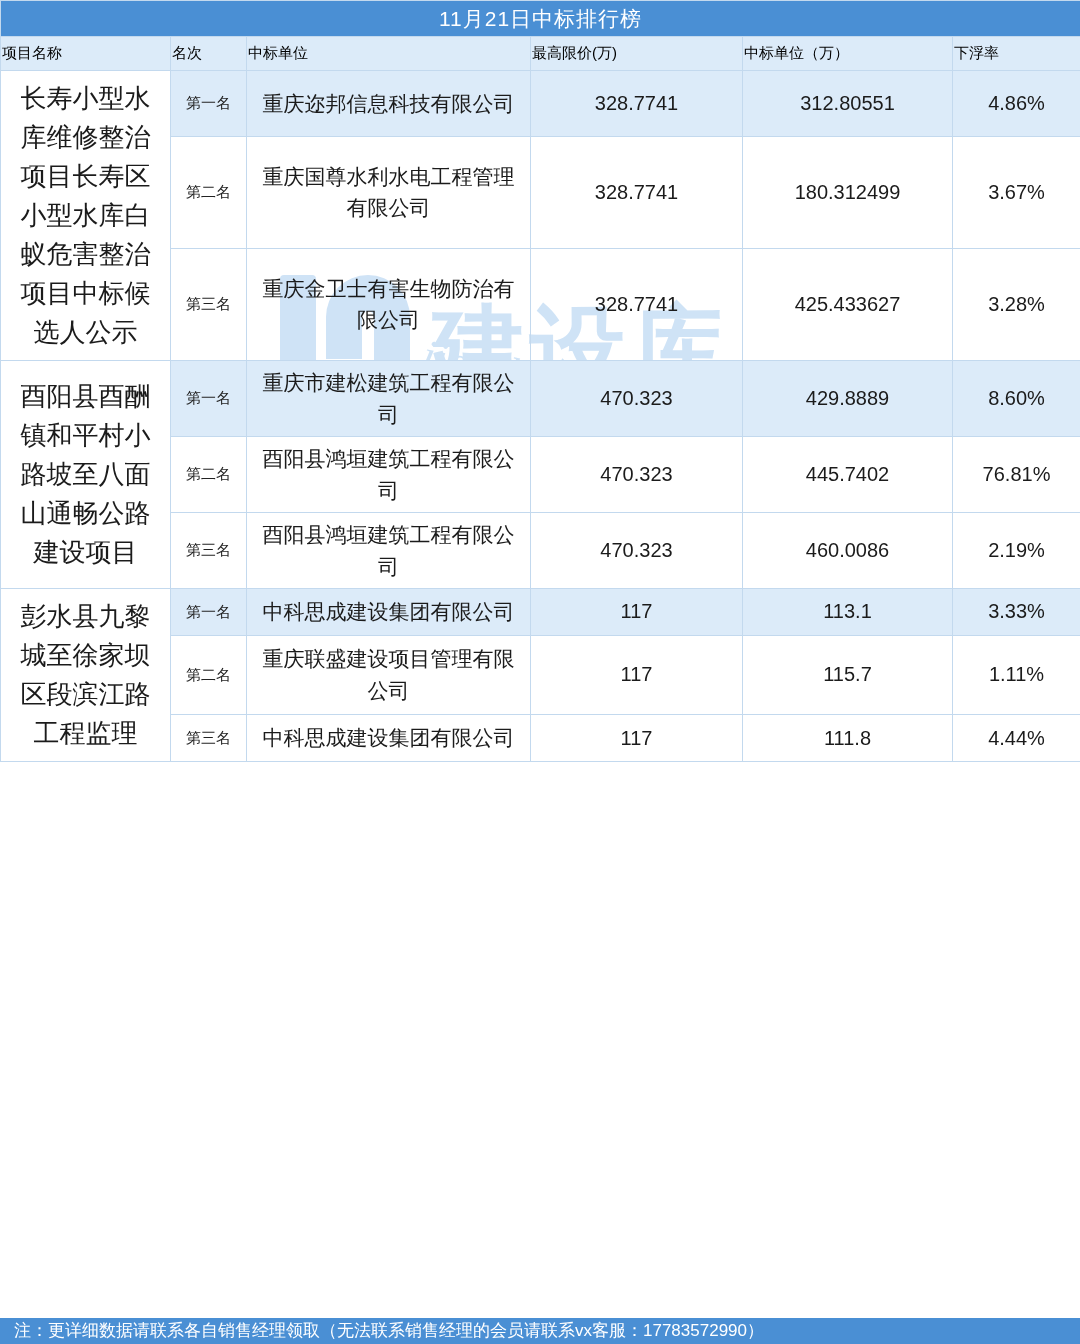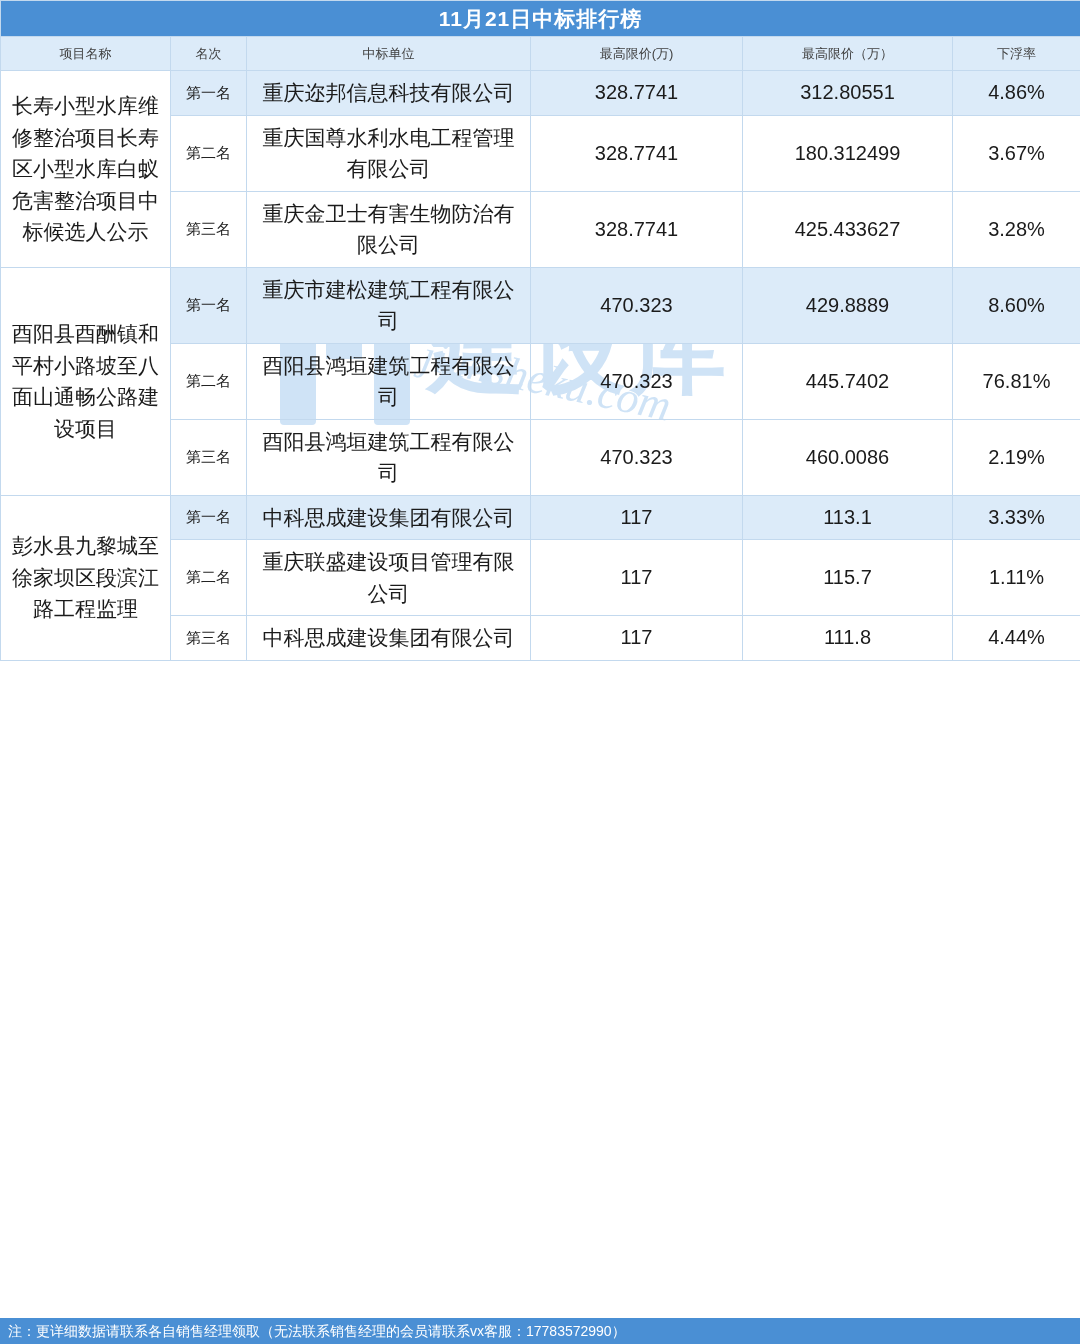--- a/index.html
+++ b/index.html
@@ -103,46 +103,46 @@
 
   table.rank-table td, table.rank-table th {
     border: 1px solid #c3d9ee;
     box-sizing: border-box;
   }
 
   .title-row th {
     background: #4a8fd4;
     color: #ffffff;
     font-size: 21px;
-    font-weight: bold;
+    font-weight: normal;
     height: 36px;
     text-align: center;
     border: 1px solid #4a8fd4;
     letter-spacing: 1px;
   }
 
   .head-row th {
     background: #dcebf9;
-    color: #404040;
-    font-size: 13px;
+    color: #000000;
+    font-size: 15px;
     font-weight: normal;
     height: 34px;
-    text-align: center;
+    text-align: left;
   }
 
   td {
     text-align: center;
     color: #1b1b1b;
     font-size: 20px;
     padding: 6px 8px;
     line-height: 1.35;
   }
 
   td.proj {
-    font-size: 21px;
+    font-size: 26px;
     line-height: 1.5;
     background: #ffffff;
     padding: 8px 10px;
   }
   td.rank {
     font-size: 15px;
     color: #222;
   }
   td.unit {
     font-size: 21px;
@@ -160,23 +160,23 @@
   }
 
   .footer-note {
     position: absolute;
     left: 0;
     bottom: 0;
     width: 1080px;
     height: 26px;
     background: #4a8fd4;
     color: #ffffff;
-    font-size: 14px;
+    font-size: 17px;
     line-height: 26px;
-    padding-left: 8px;
+    padding-left: 14px;
     box-sizing: border-box;
     white-space: nowrap;
     overflow: hidden;
     z-index: 3;
   }
 </style>
 </head>
 <body>
 
 <div class="sheet">
@@ -204,21 +204,21 @@
     </colgroup>
     <thead>
       <tr class="title-row">
         <th colspan="6">11月21日中标排行榜</th>
       </tr>
       <tr class="head-row">
         <th>项目名称</th>
         <th>名次</th>
         <th>中标单位</th>
         <th>最高限价(万)</th>
-        <th>最高限价（万）</th>
+        <th>中标单位（万）</th>
         <th>下浮率</th>
       </tr>
     </thead>
     <tbody>
 
       <tr class="first-place">
         <td class="proj" rowspan="3">长寿小型水库维修整治项目长寿区小型水库白蚁危害整治项目中标候选人公示</td>
         <td class="rank">第一名</td>
         <td class="unit">重庆迩邦信息科技有限公司</td>
         <td class="num">328.7741</td>

